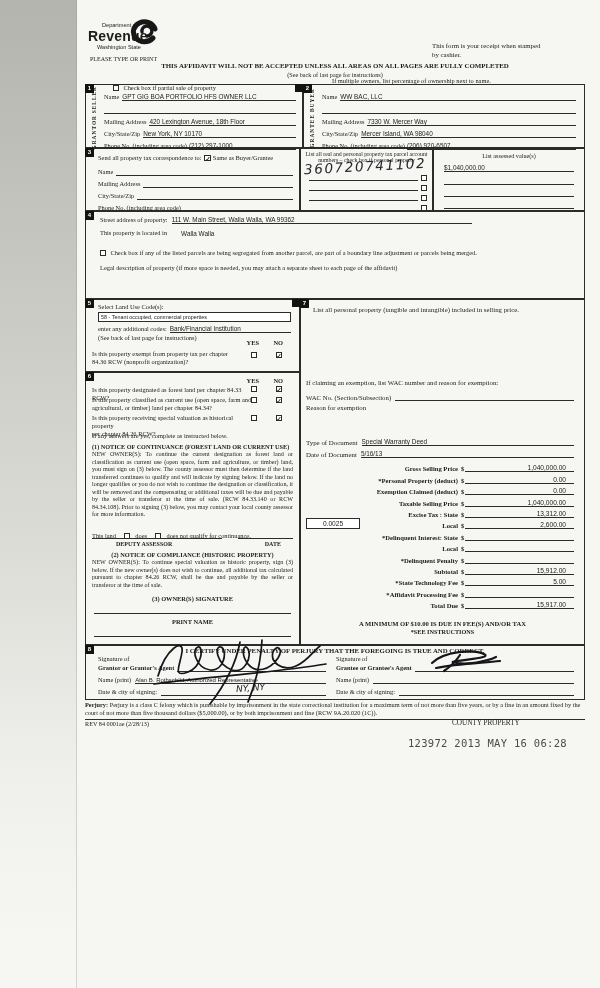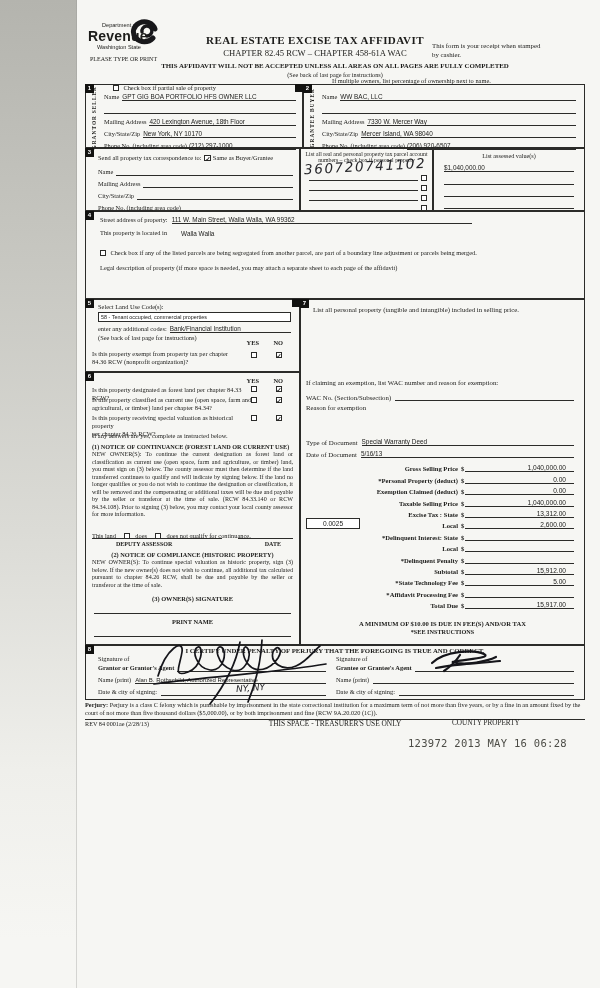--- a/index.html
+++ b/index.html
@@ -51,22 +51,20 @@
     <div style="font:5.6px 'Liberation Sans',sans-serif;margin-left:9px;">Washington State</div>
   </div>
   <div class="abs" style="left:128px;top:18px;">
     <svg width="32" height="28" viewBox="0 0 32 28">
       <path d="M27 11 A11 10 0 1 0 25 20" fill="none" stroke="#17171a" stroke-width="5" stroke-linecap="round"></path>
       <path d="M14 14 A5 5 0 1 1 19 18" fill="none" stroke="#17171a" stroke-width="3.4" stroke-linecap="round"></path>
     </svg>
   </div>
   <div class="abs lbl" style="left:90px;top:56px;font-size:6px;">PLEASE TYPE OR PRINT</div>
 
-  <div class="abs ctr b" style="left:160px;top:34px;width:310px;font-size:11px;letter-spacing:0.4px;">REAL ESTATE EXCISE TAX AFFIDAVIT</div>
-  <div class="abs ctr" style="left:160px;top:48px;width:310px;font-size:8.6px;">CHAPTER 82.45 RCW – CHAPTER 458-61A WAC</div>
   <div class="abs" style="left:432px;top:42px;width:116px;font-size:6.8px;line-height:1.3;">This form is your receipt when stamped by cashier.</div>
 
   <div class="abs ctr b" style="left:85px;top:62px;width:500px;font-size:6.9px;">THIS AFFIDAVIT WILL NOT BE ACCEPTED UNLESS ALL AREAS ON ALL PAGES ARE FULLY COMPLETED</div>
   <div class="abs ctr" style="left:85px;top:70.5px;width:500px;font-size:6.2px;">(See back of last page for instructions)</div>
 
   <div class="abs" style="left:113px;top:76px;">
     <span class="cb"></span>
     <span class="lbl">Check box if partial sale of property</span>
   </div>
   <div class="abs lbl" style="left:332px;top:76.5px;">If multiple owners, list percentage of ownership next to name.</div>
@@ -440,17 +438,16 @@
       </svg>
     </div>
   </div>
 
   <div class="abs" style="left:85px;top:701px;width:500px;border-bottom:1.2px solid #2b2b29;padding-bottom:2px;font-size:6.3px;line-height:1.25;">
     <span class="b">Perjury:</span>
     <span>Perjury is a class C felony which is punishable by imprisonment in the state correctional institution for a maximum term of not more than five years, or by a fine in an amount fixed by the court of not more than five thousand dollars ($5,000.00), or by both imprisonment and fine (RCW 9A.20.020 (1C)).</span>
   </div>
 
   <div class="abs" style="left:85px;top:720px;font-size:6.2px;">REV 84 0001ae (2/28/13)</div>
-  <div class="abs ctr" style="left:185px;top:719px;width:300px;font-size:7.4px;">THIS SPACE - TREASURER'S USE ONLY</div>
   <div class="abs" style="left:452px;top:719px;font-size:7.2px;">COUNTY PROPERTY</div>
 
   <div class="abs stamp" style="left:408px;top:737px;">123972 2013 MAY 16 06:28</div>
 </div>
 
 </body></html>

